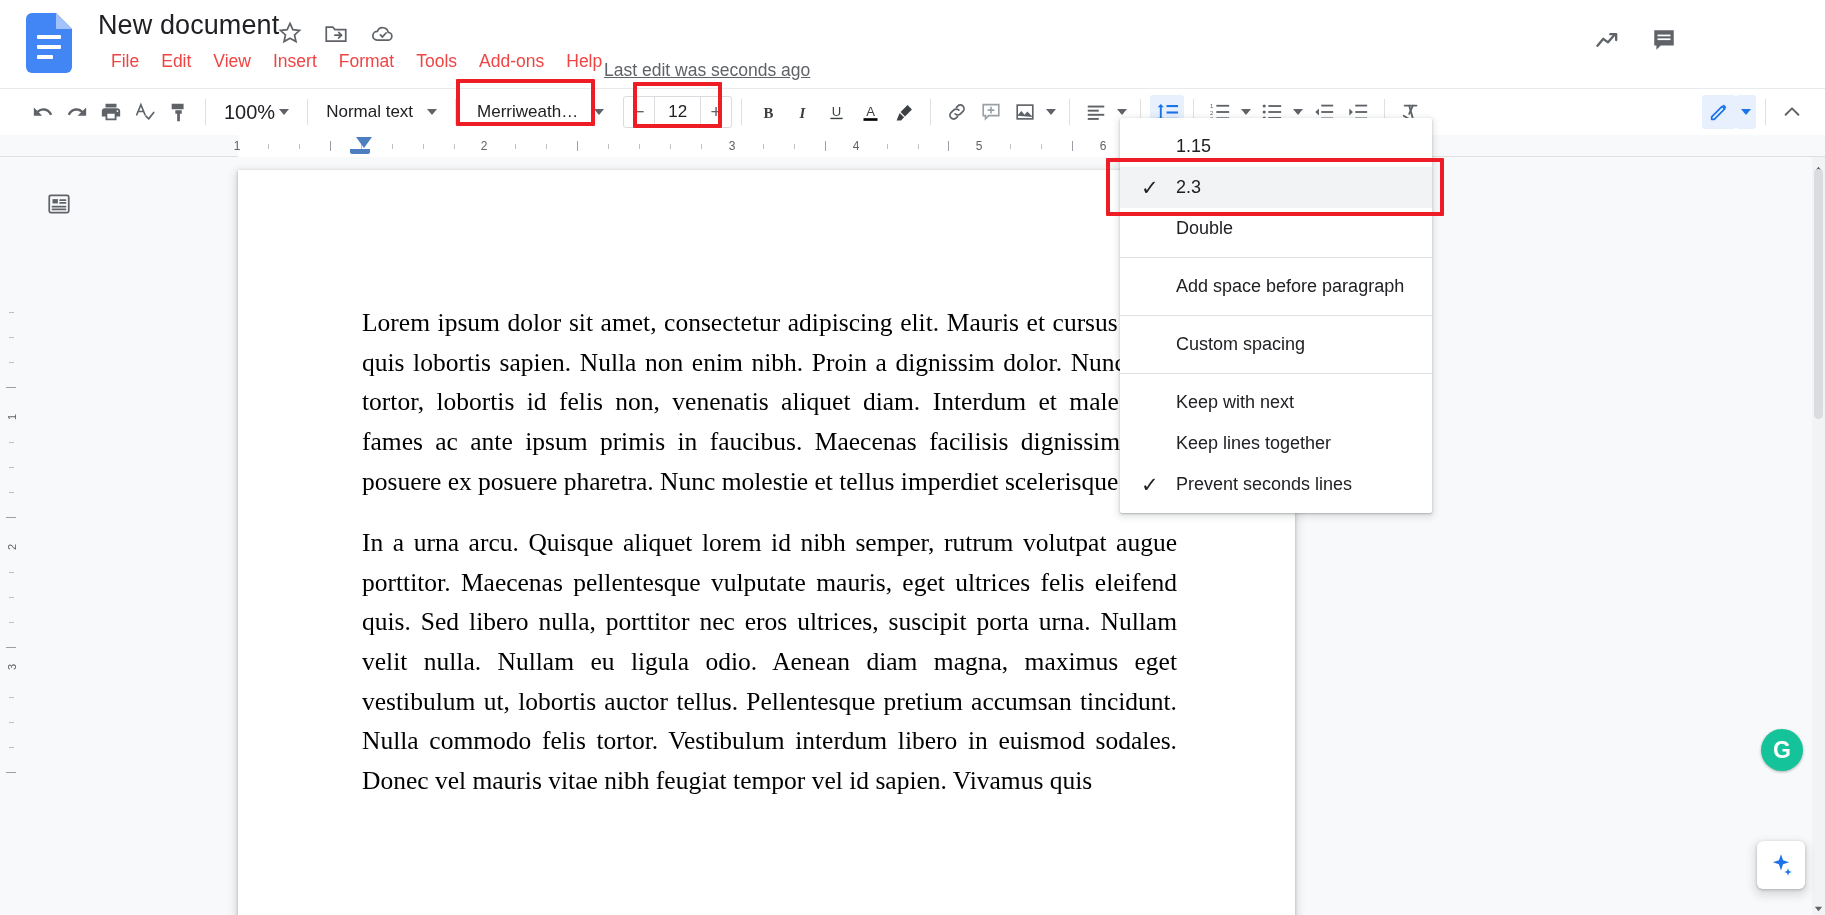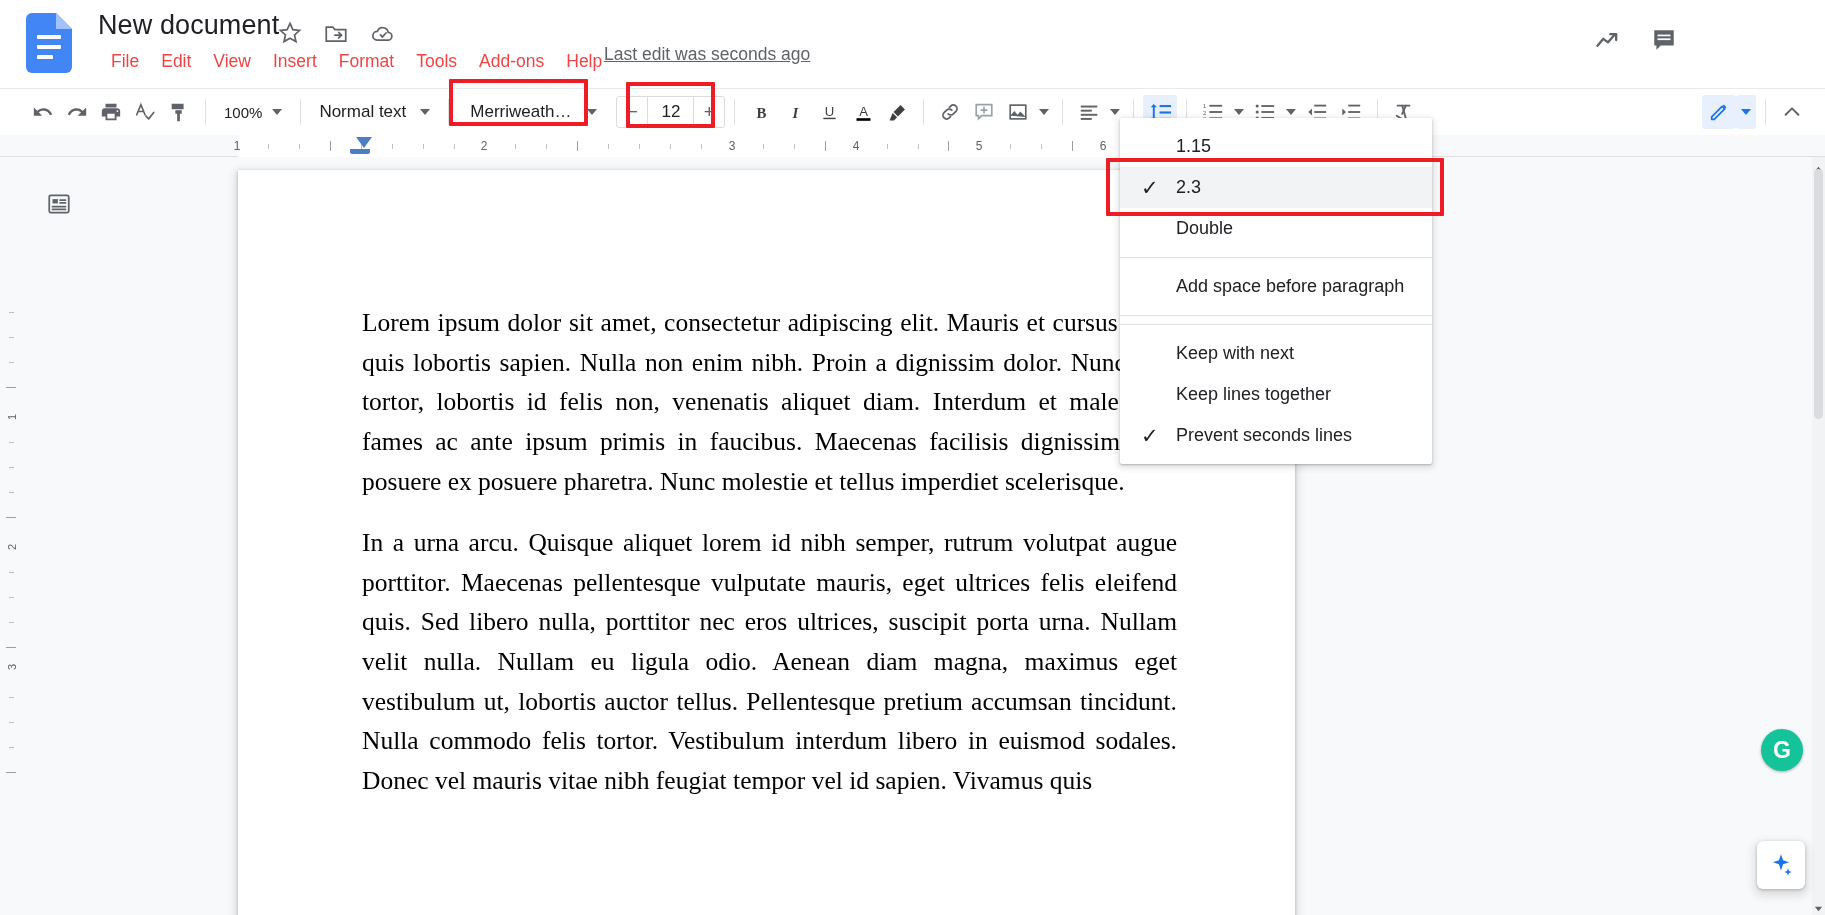--- a/index.html
+++ b/index.html
@@ -27,21 +27,21 @@
   .ti-move { left: 323px; }
   .ti-cloud { left: 370px; }
   .title-icon svg { display:block; width: 100%; height: 100%; }
 
   .menubar { position: absolute; left: 100px; top: 46px; height: 30px; display: flex; align-items: center; }
   .menu-item {
     font-size: 17.5px; color: #ef4444; padding: 3px 11px; cursor: pointer; border-radius: 3px;
     white-space: nowrap;
   }
   .last-edit {
-    position: absolute; left: 604px; top: 44px;
+    position: absolute; left: 604px; top: 60px;
     font-size: 17.5px; color: #5f6368; text-decoration: underline; cursor: pointer;
     white-space: nowrap;
   }
 
   .tb-right { position: absolute; right: 22px; top: 12px; display:flex; align-items:center; gap: 0; }
   .tb-right-icon {
     width: 56px; height: 56px; display:flex; align-items:center; justify-content:center;
     color:#5f6368; cursor:pointer; border-radius: 50%;
   }
   .tb-right-icon svg { display:block; }
@@ -62,22 +62,22 @@
     width: 34px; height: 34px; display:flex; align-items:center; justify-content:center;
     color: #5f6368; cursor:pointer; border-radius: 3px; flex: 0 0 auto;
   }
   .tbtn svg { display:block; }
   .tbtn.active { background:#e8f0fe; color:#1a73e8; }
   .tbtn.active svg { color:#1a73e8; }
   .tsep { width: 1px; height: 26px; background: #e0e0e0; margin: 0 9px; flex: 0 0 auto; }
   .tgap { width: 7px; flex:0 0 auto; }
 
   .zoom-sel {
-    display:flex; align-items:center; gap: 10px; height: 34px; padding: 0 9px;
-    font-size: 15px; color: #202124; cursor:pointer; border-radius:3px; white-space:nowrap;
+    display:flex; align-items:center; gap: 4px; height: 34px; padding: 0 9px;
+    font-size: 20px; color: #202124; cursor:pointer; border-radius:3px; white-space:nowrap;
   }
   .style-sel {
     display:flex; align-items:center; gap: 14px; height: 34px; padding: 0 9px;
     font-size: 17px; color: #202124; cursor:pointer; border-radius:3px; white-space:nowrap;
   }
 
   .caret { width:0;height:0;border-left:5px solid transparent;border-right:5px solid transparent;border-top:6px solid #5f6368; display:block; }
 
   
   .font-wrap { position: relative; display:flex; align-items:flex-start; }
@@ -612,20 +612,23 @@
     </div>
 
     <div class="ls-div"></div>
 
     <div class="ls-item">
       <span class="lbl">Add space before paragraph</span>
     </div>
 
     <div class="ls-div"></div>
 
+    <div class="ls-item">
+      <span class="lbl">Custom spacing</span>
+    </div>
 
     <div class="ls-div"></div>
 
     <div class="ls-item">
       <span class="lbl">Keep with next</span>
     </div>
     <div class="ls-item">
       <span class="lbl">Keep lines together</span>
     </div>
     <div class="ls-item">

